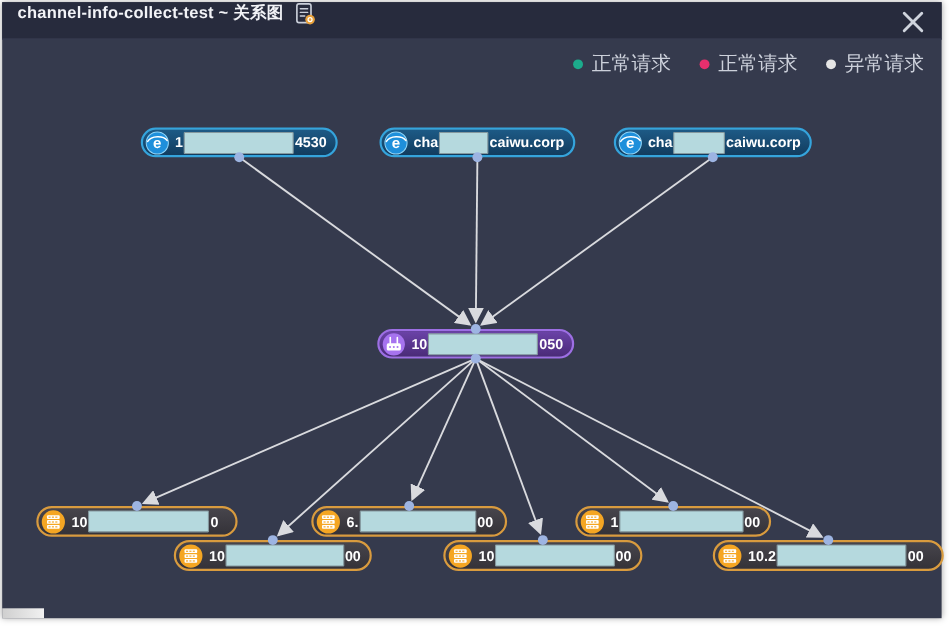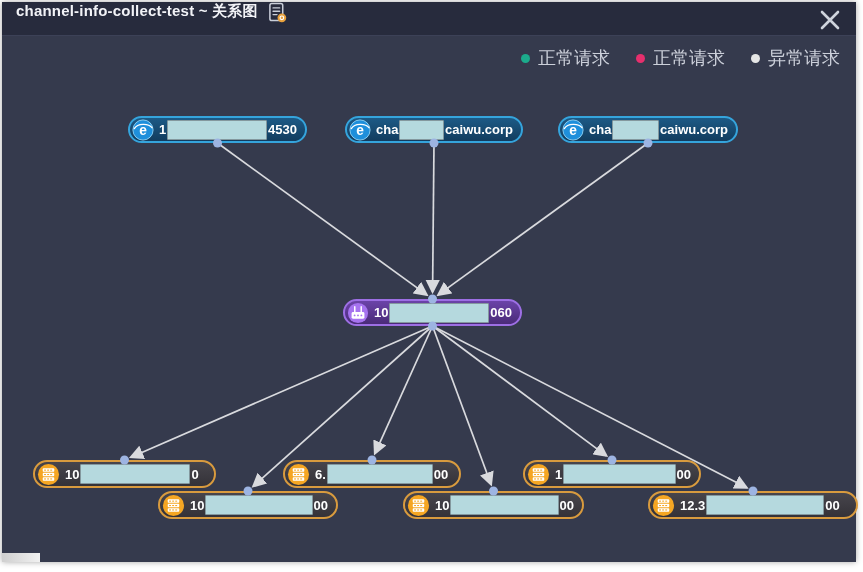--- a/index.html
+++ b/index.html
@@ -153,21 +153,21 @@
       <circle cx="12" cy="12" r="11" fill="#a673ef"></circle>
       <path d="M8.5 11 V5.2 M15.5 11 V5.2" stroke="#fff" stroke-width="1.6" stroke-linecap="round"></path>
       <rect x="5" y="11" width="14" height="7.2" rx="1.6" fill="#fff"></rect>
       <circle cx="8.3" cy="14.6" r="1" fill="#a673ef"></circle>
       <circle cx="12" cy="14.6" r="1" fill="#a673ef"></circle>
       <circle cx="15.7" cy="14.6" r="1" fill="#a673ef"></circle>
     </svg>
         </span>
         <span class="ntext">10</span>
         <span class="redact" style="width: 118px; background: rgb(181, 217, 222);"></span>
-        <span class="ntext">060</span>
+        <span class="ntext">050</span>
       </div>
       <div class="node database" style="left: 31px; top: 458px; width: 183px; height: 28px;">
         <span class="nicon">
           <svg width="23" height="23" viewBox="0 0 24 24">
       <circle cx="12" cy="12" r="11" fill="#f5a623" stroke="#f8c express" stroke-width="0"></circle>
       <g fill="#fff">
         <rect x="6" y="5.6" width="12" height="3.6" rx="0.9"></rect>
         <rect x="6" y="10.2" width="12" height="3.6" rx="0.9"></rect>
         <rect x="6" y="14.8" width="12" height="3.6" rx="0.9"></rect>
       </g>
@@ -307,20 +307,20 @@
               <rect x="13.8" y="6.9" width="2" height="1.1"></rect>
         <rect x="7.4" y="11.5" width="2" height="1.1"></rect>
               <rect x="10.6" y="11.5" width="2" height="1.1"></rect>
               <rect x="13.8" y="11.5" width="2" height="1.1"></rect>
         <rect x="7.4" y="16.1" width="2" height="1.1"></rect>
               <rect x="10.6" y="16.1" width="2" height="1.1"></rect>
               <rect x="13.8" y="16.1" width="2" height="1.1"></rect>
       </g>
     </svg>
         </span>
-        <span class="ntext">12.3</span>
+        <span class="ntext">10.2</span>
         <span class="redact" style="width: 118px; background: rgb(181, 217, 222);"></span>
         <span class="ntext">00</span>
       </div>
     </div>
 
   <div class="scroll-corner"></div>
 </div>
 
 </body></html>

